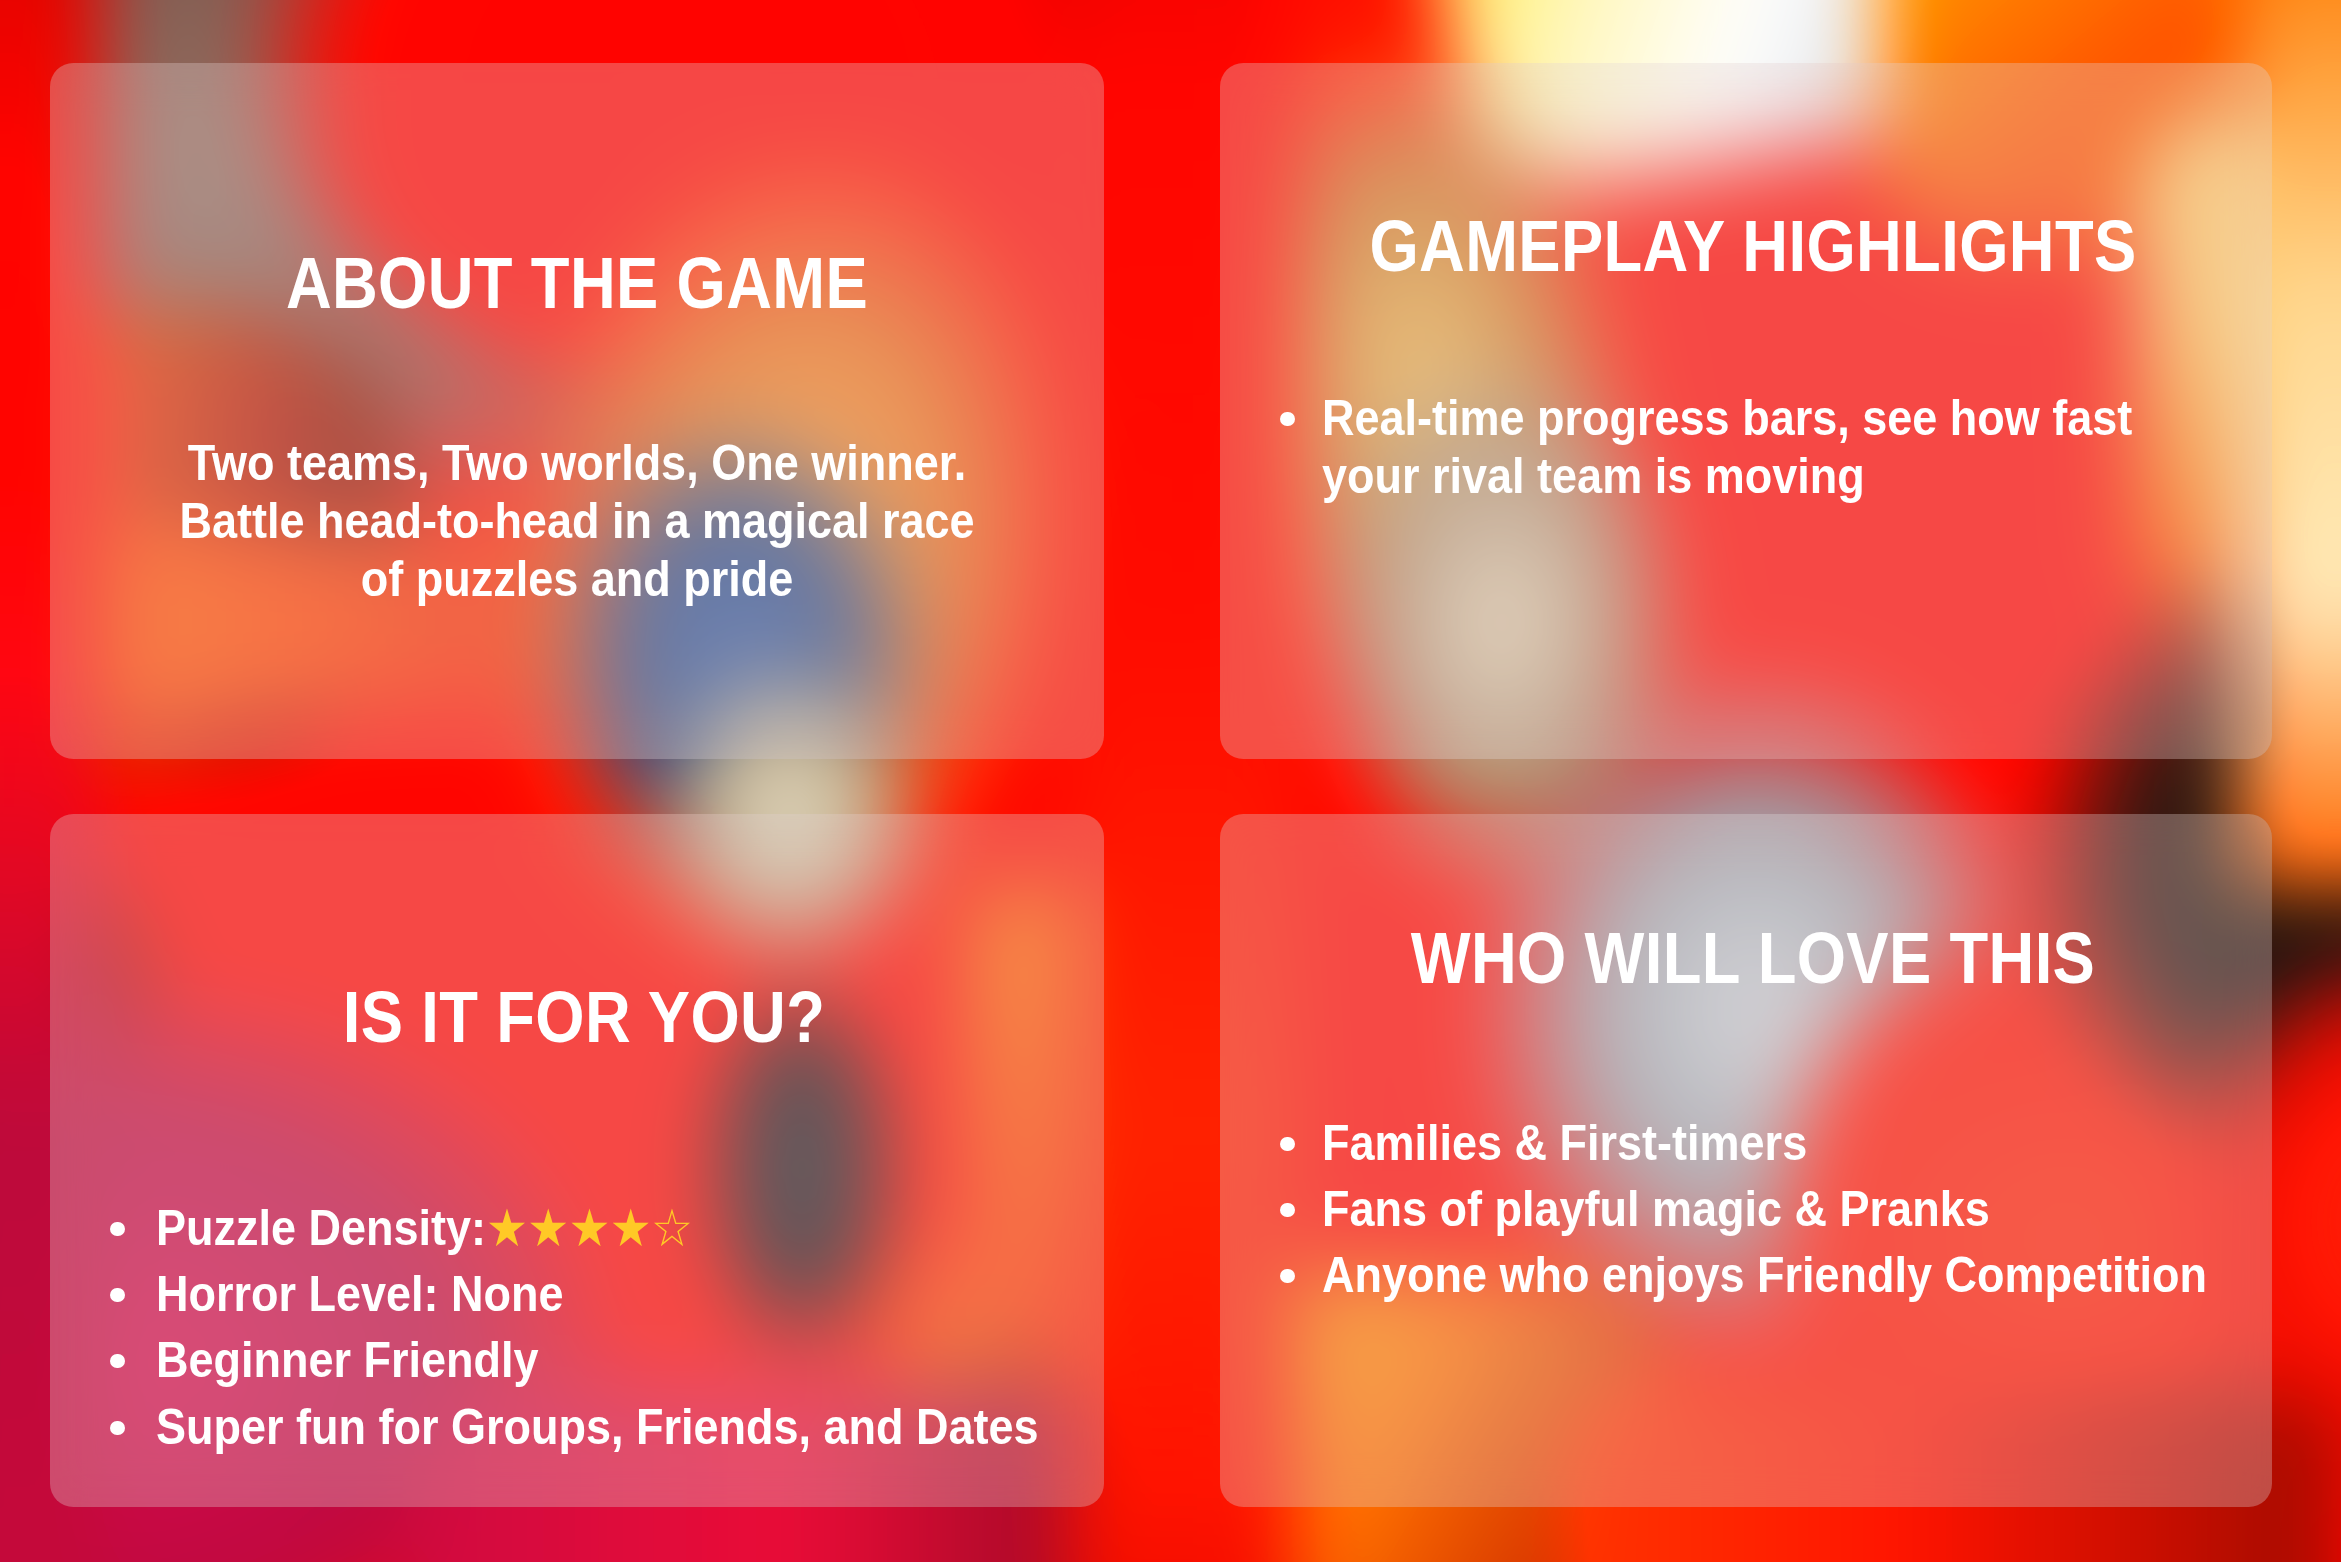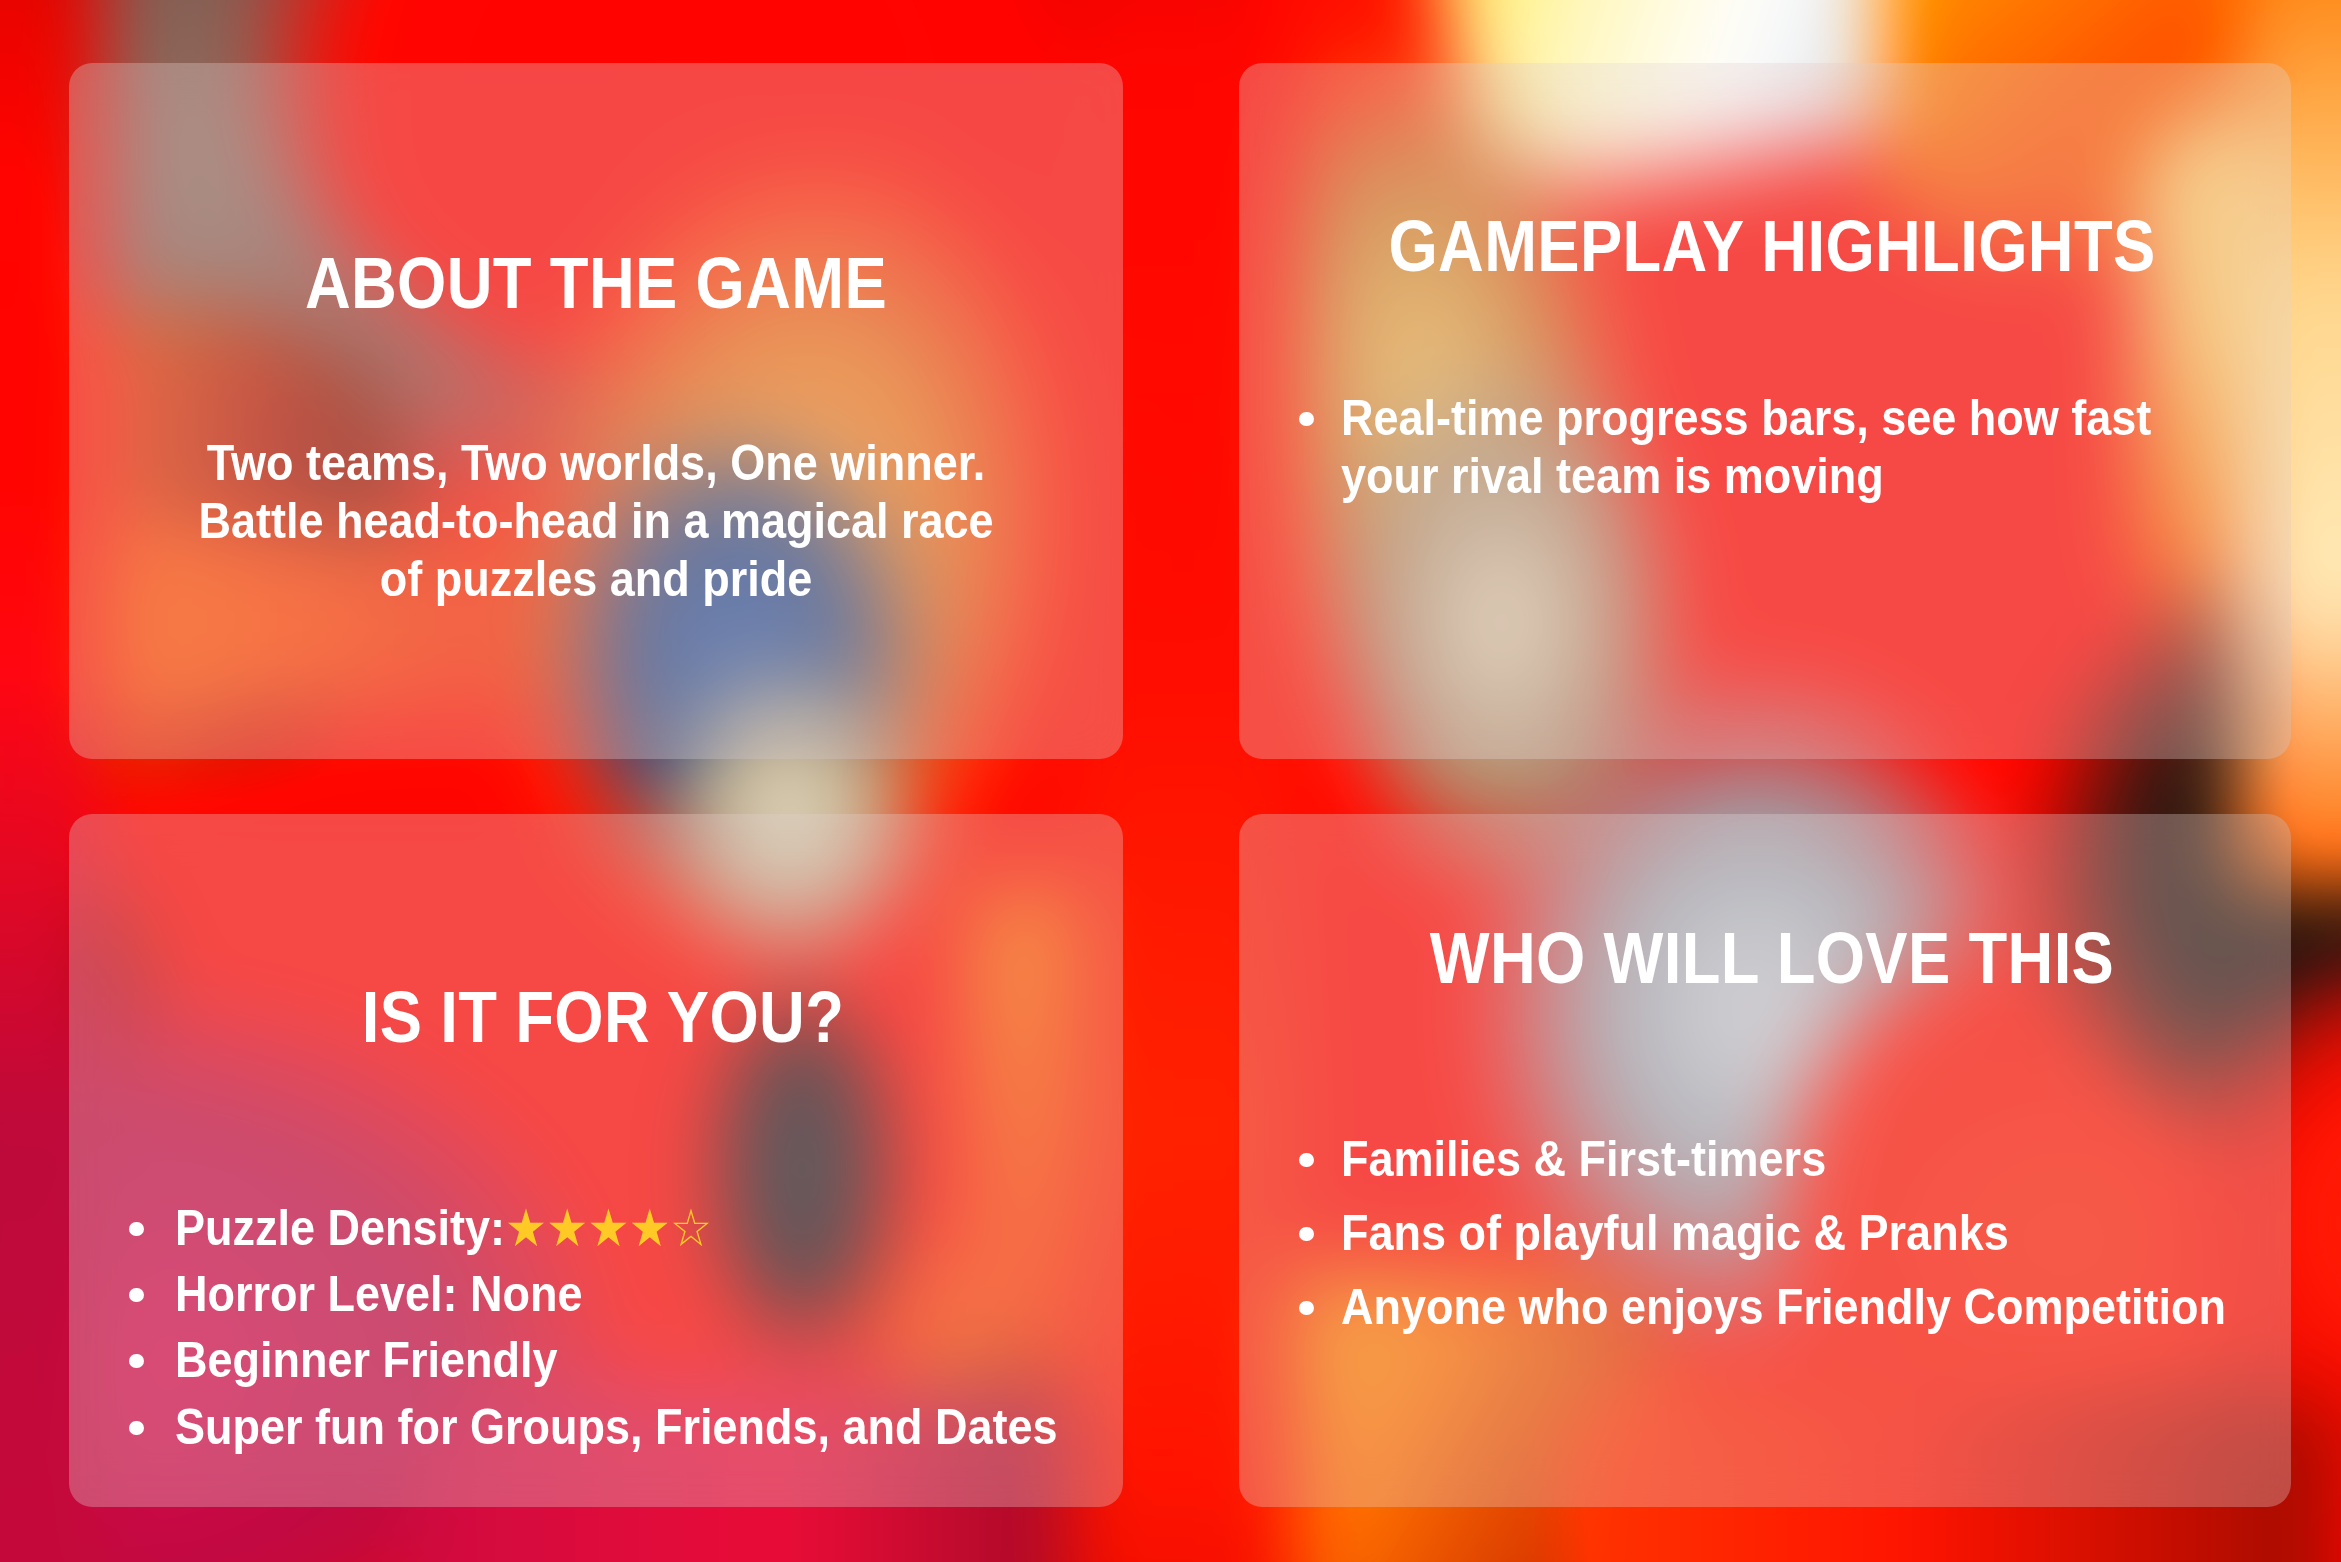--- a/index.html
+++ b/index.html
@@ -42,21 +42,21 @@
   .f22{left:90%;top:60%;width:16%;height:30%;background:radial-gradient(ellipse at 50% 50%,#ff2e14 0%,#d4120a 50%,rgba(180,10,6,0) 82%);}
   .f23{left:66%;top:84%;width:30%;height:22%;background:linear-gradient(90deg,#ff3a10 0%,#e01a06 45%,#8d0f03 100%);border-radius:18% !important;}
   .f24{left:20%;top:84%;width:30%;height:22%;background:linear-gradient(90deg,#b8113f 0%,#d01438 50%,#7c0d24 100%);border-radius:18% !important;}
   .f25{left:0%;top:0%;width:8%;height:100%;background:linear-gradient(180deg,#c20a06 0%,#ff0d06 30%,#a8103a 70%,#b01038 100%);border-radius:0 !important;}
   .f26{left:46%;top:0%;width:9%;height:100%;background:linear-gradient(180deg,#d60b05 0%,#ff1408 40%,#ff2a0c 70%,#d41206 100%);border-radius:0 !important;}
   .f27{left:92%;top:0%;width:10%;height:56%;background:linear-gradient(180deg,#ff7a12 0%,#ffd89a 40%,#ffe9bf 70%,#ff6a12 100%);border-radius:0 !important;}
   .f28{left:32%;top:62%;width:7%;height:20%;background:radial-gradient(ellipse at 50% 50%,#2a2a2f 0%,#1a1418 50%,rgba(30,22,26,0) 82%);}
 
   
   #grid{
-    position:absolute;left:69px;top:63px;
+    position:absolute;left:50px;top:63px;
     width:2222px;height:1445px;
     display:grid;
     grid-template-columns:1054px 1052px;
     grid-template-rows:696px 693px;
     column-gap:116px;row-gap:55px;
   }
   .card{
     position:relative;
     border-radius:23.4px;
     background:rgba(226,214,216,0.32);
@@ -125,21 +125,21 @@
   
   .c3{padding:107px 33px 4px 47px;}
   .c3 .card-title{font-size:72px;}
   .c3 ul.blist{margin-top:86px;}
   .c3 ul.blist > li{margin-bottom:8.4px;padding-left:59px;}
 
   
   .c4{padding:48px 33px 0 47px;}
   .c4 .card-title{font-size:72px;}
   .c4 ul.blist{margin-top:60px;}
-  .c4 ul.blist > li{margin-bottom:8.4px;margin-top:16px;}
+  .c4 ul.blist > li{margin-bottom:8.4px;}
 
   .stars{
     display:inline-block;
     letter-spacing:-0.8px;
     font-size:52px;
     line-height:1;
     vertical-align:-1.7px;
   }
   .stars .on{color:#ffc926;}
   .stars .off{color:#ffc926;}

